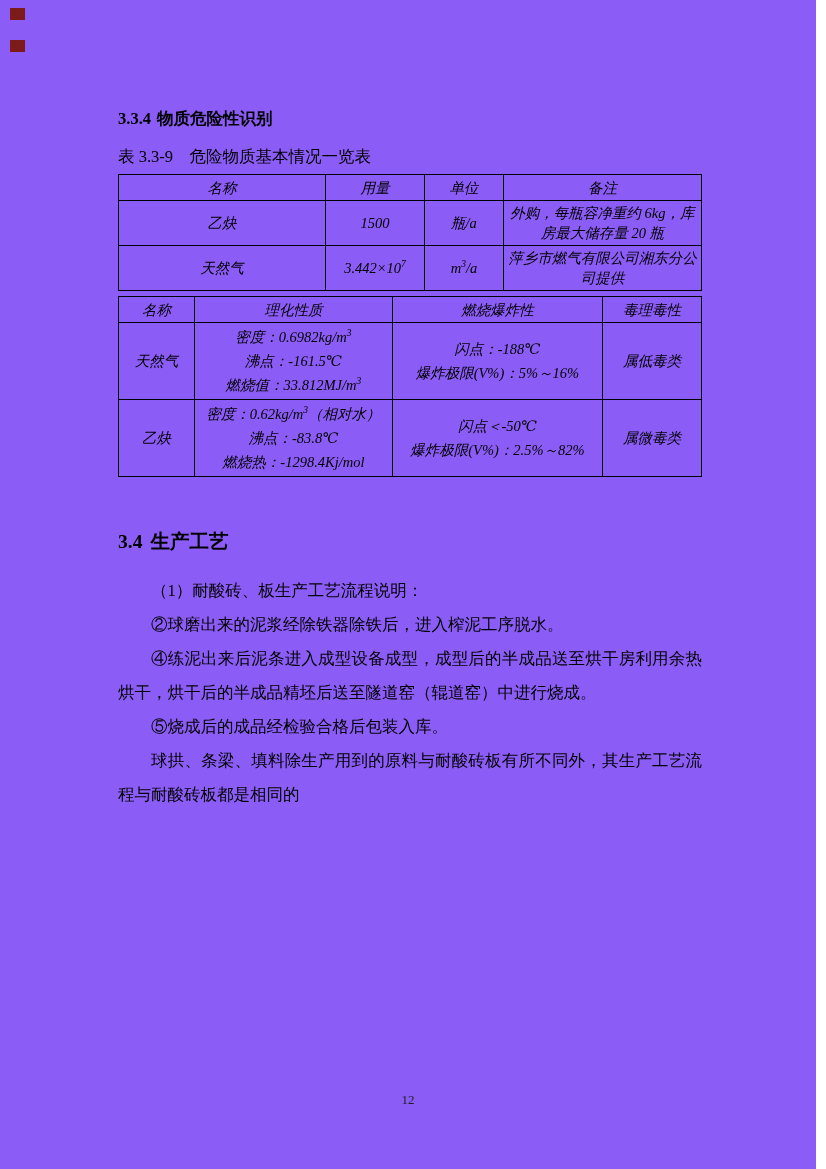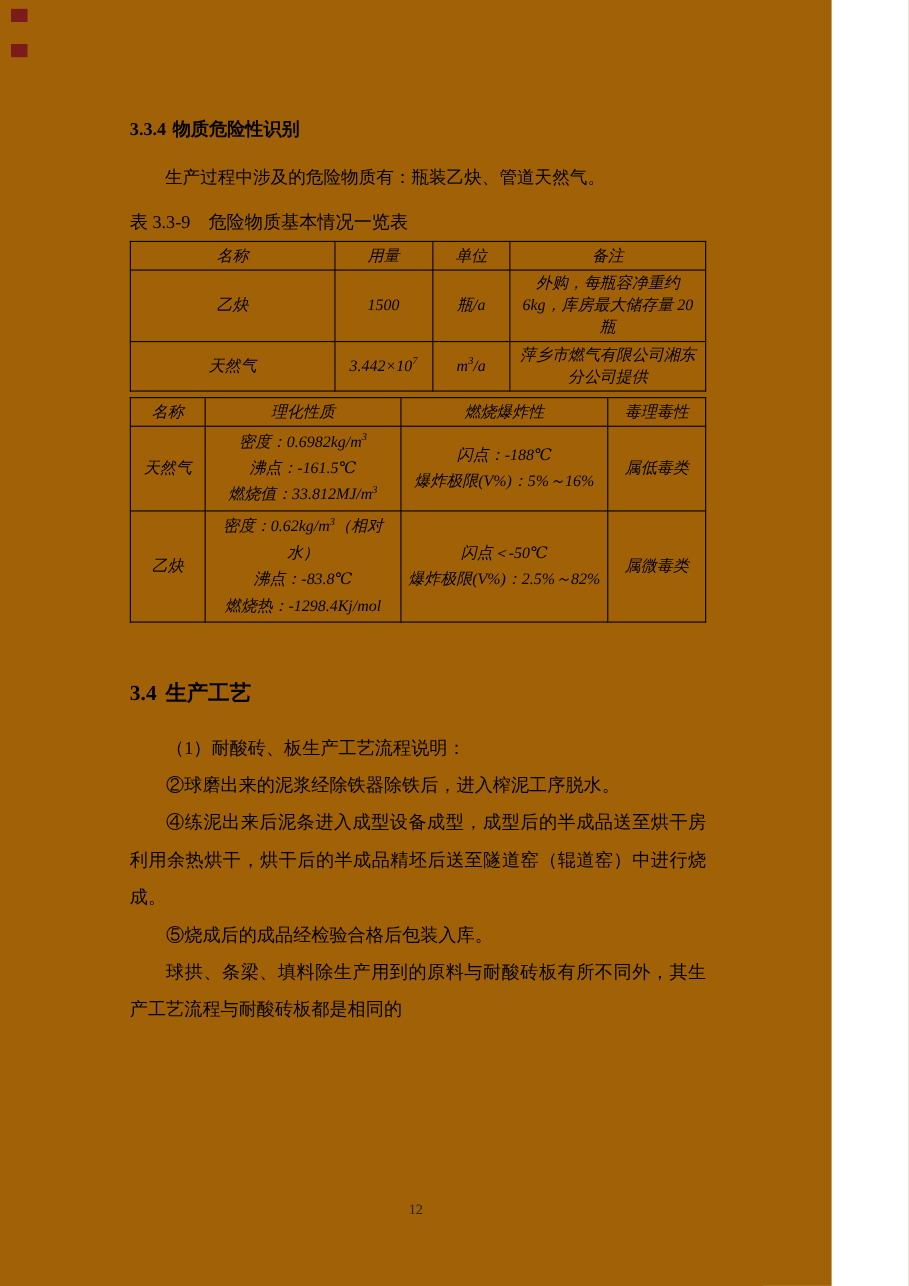--- a/index.html
+++ b/index.html
@@ -1,21 +1,21 @@
 <!DOCTYPE html>
 <html><head>
 <meta charset="utf-8">
 <style>
   * { box-sizing: border-box; }
   html, body { margin: 0; padding: 0; background: #ffffff; }
   .page {
     position: relative;
-    width: 756px;
+    width: 816px;
     height: 1169px;
-    background: #a16207;
+    background: #8b5cf6;
     color: #000;
     font-family: "Liberation Serif", "DejaVu Serif", serif;
     overflow: hidden;
   }
   .stamp {
     position: absolute;
     left: 10px;
     width: 15px;
     height: 12px;
     background: #7d1b1b;
@@ -105,21 +105,20 @@
 
   <div class="stamp s1"></div>
   <div class="stamp s2"></div>
 
   <div class="content">
 
     <div class="h334">
       <span class="num">3.3.4</span><span class="ttl">物质危险性识别</span>
     </div>
 
-    <p class="intro">生产过程中涉及的危险物质有：瓶装乙炔、管道天然气。</p>
 
     <div class="tbl-caption">表 3.3-9　危险物质基本情况一览表</div>
 
     <table class="t1">
       <colgroup>
         <col style="width:35.5%">
           <col style="width:17%">
           <col style="width:13.5%">
           <col style="width:34%">
       </colgroup>

